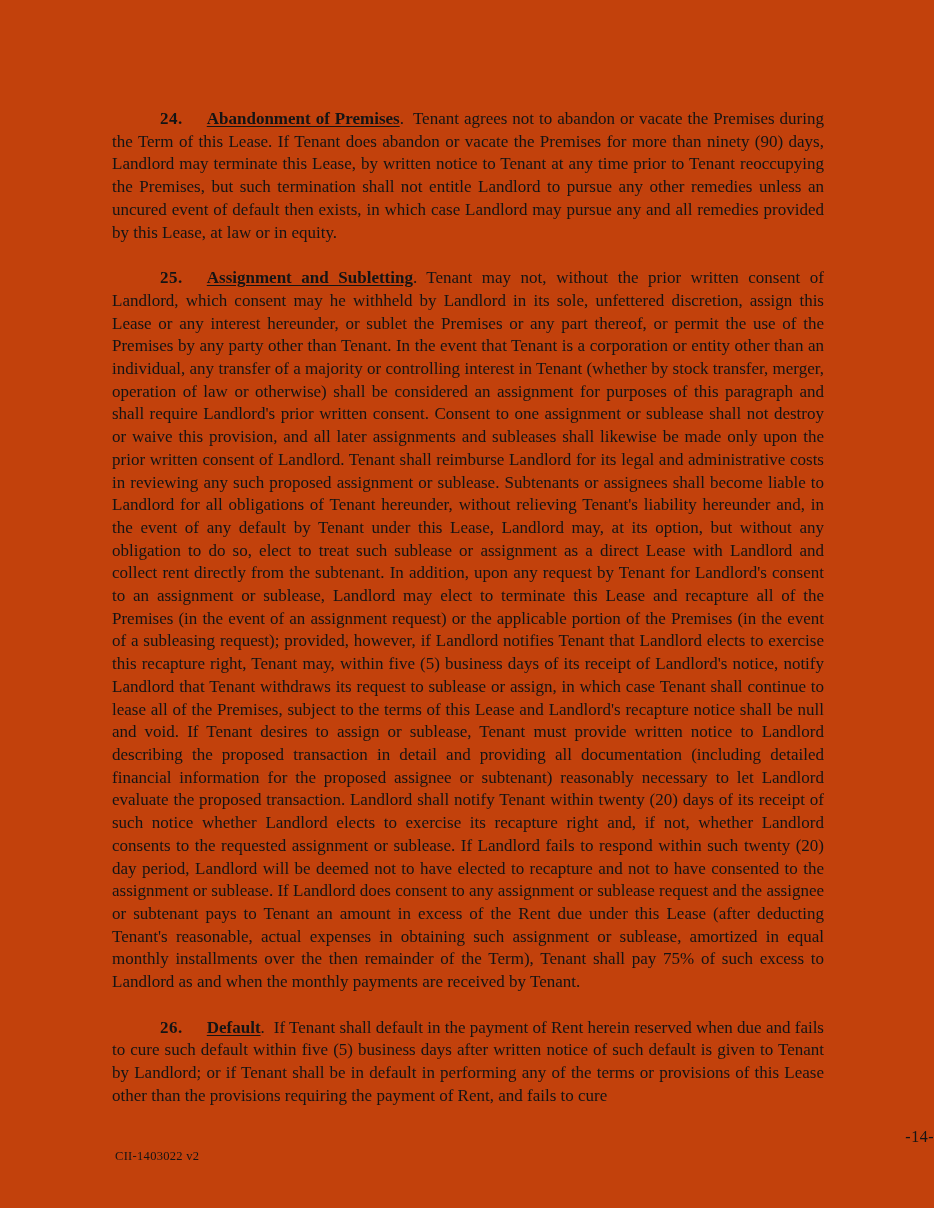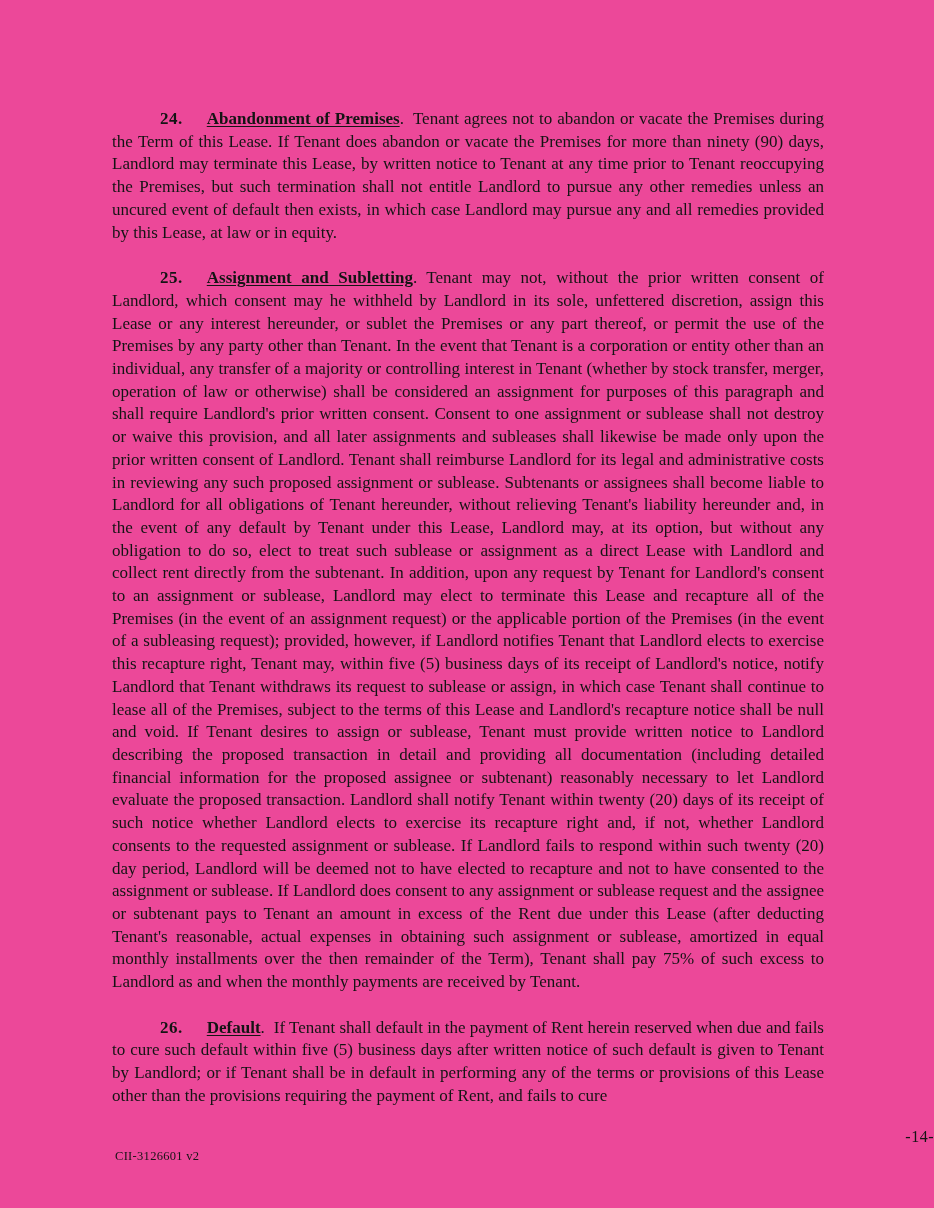--- a/index.html
+++ b/index.html
@@ -5,21 +5,21 @@
   html, body {
     margin: 0;
     padding: 0;
     background: #e8e8e8;
   }
   .page {
     position: relative;
     width: 934px;
     height: 1208px;
     margin: 0 auto;
-    background: #ec4899;
+    background: #c2410c;
     overflow: hidden;
     font-family: "Liberation Serif", "DejaVu Serif", serif;
     color: #141414;
   }
   .text-block {
     position: absolute;
     top: 108px;
     left: 112px;
     width: 712px;
   }
@@ -72,15 +72,15 @@
     <p class="section"><span class="sec-num">24.</span><span class="sec-heading">Abandonment of Premises</span><span>.</span><span class="sec-body">Tenant agrees not to abandon or vacate the Premises during the Term of this Lease.  If Tenant does abandon or vacate the Premises for more than ninety (90) days, Landlord may terminate this Lease, by written notice to Tenant at any time prior to Tenant reoccupying the Premises, but such termination shall not entitle Landlord to pursue any other remedies unless an uncured event of default then exists, in which case Landlord may pursue any and all remedies provided by this Lease, at law or in equity.</span></p>
 
     <p class="section"><span class="sec-num">25.</span><span class="sec-heading">Assignment and Subletting</span><span>.</span><span class="sec-body">Tenant may not, without the prior written consent of Landlord, which consent may he withheld by Landlord in its sole, unfettered discretion, assign this Lease or any interest hereunder, or sublet the Premises or any part thereof, or permit the use of the Premises by any party other than Tenant.  In the event that Tenant is a corporation or entity other than an individual, any transfer of a majority or controlling interest in Tenant (whether by stock transfer, merger, operation of law or otherwise) shall be considered an assignment for purposes of this paragraph and shall require Landlord's prior written consent.  Consent to one assignment or sublease shall not destroy or waive this provision, and all later assignments and subleases shall likewise be made only upon the prior written consent of Landlord.  Tenant shall reimburse Landlord for its legal and administrative costs in reviewing any such proposed assignment or sublease.  Subtenants or assignees shall become liable to Landlord for all obligations of Tenant hereunder, without relieving Tenant's liability hereunder and, in the event of any default by Tenant under this Lease, Landlord may, at its option, but without any obligation to do so, elect to treat such sublease or assignment as a direct Lease with Landlord and collect rent directly from the subtenant.  In addition, upon any request by Tenant for Landlord's consent to an assignment or sublease, Landlord may elect to terminate this Lease and recapture all of the Premises (in the event of an assignment request) or the applicable portion of the Premises (in the event of a subleasing request); provided, however, if Landlord notifies Tenant that Landlord elects to exercise this recapture right, Tenant may, within five (5) business days of its receipt of Landlord's notice, notify Landlord that Tenant withdraws its request to sublease or assign, in which case Tenant shall continue to lease all of the Premises, subject to the terms of this Lease and Landlord's recapture notice shall be null and void.  If Tenant desires to assign or sublease, Tenant must provide written notice to Landlord describing the proposed transaction in detail and providing all documentation (including detailed financial information for the proposed assignee or subtenant) reasonably necessary to let Landlord evaluate the proposed transaction.  Landlord shall notify Tenant within twenty (20) days of its receipt of such notice whether Landlord elects to exercise its recapture right and, if not, whether Landlord consents to the requested assignment or sublease.  If Landlord fails to respond within such twenty (20) day period, Landlord will be deemed not to have elected to recapture and not to have consented to the assignment or sublease.  If Landlord does consent to any assignment or sublease request and the assignee or subtenant pays to Tenant an amount in excess of the Rent due under this Lease (after deducting Tenant's reasonable, actual expenses in obtaining such assignment or sublease, amortized in equal monthly installments over the then remainder of the Term), Tenant shall pay 75% of such excess to Landlord as and when the monthly payments are received by Tenant.</span></p>
 
     <p class="section"><span class="sec-num">26.</span><span class="sec-heading">Default</span><span>.</span><span class="sec-body">If Tenant shall default in the payment of Rent herein reserved when due and fails to cure such default within five (5) business days after written notice of such default is given to Tenant by Landlord; or if Tenant shall be in default in performing any of the terms or provisions of this Lease other than the provisions requiring the payment of Rent, and fails to cure</span></p>
 
   </div>
 
   <div class="footer-pagenum">-14-</div>
 
-  <div class="footer-docid">CII-3126601 v2</div>
+  <div class="footer-docid">CII-1403022 v2</div>
 
 </div>
 
 </body></html>

